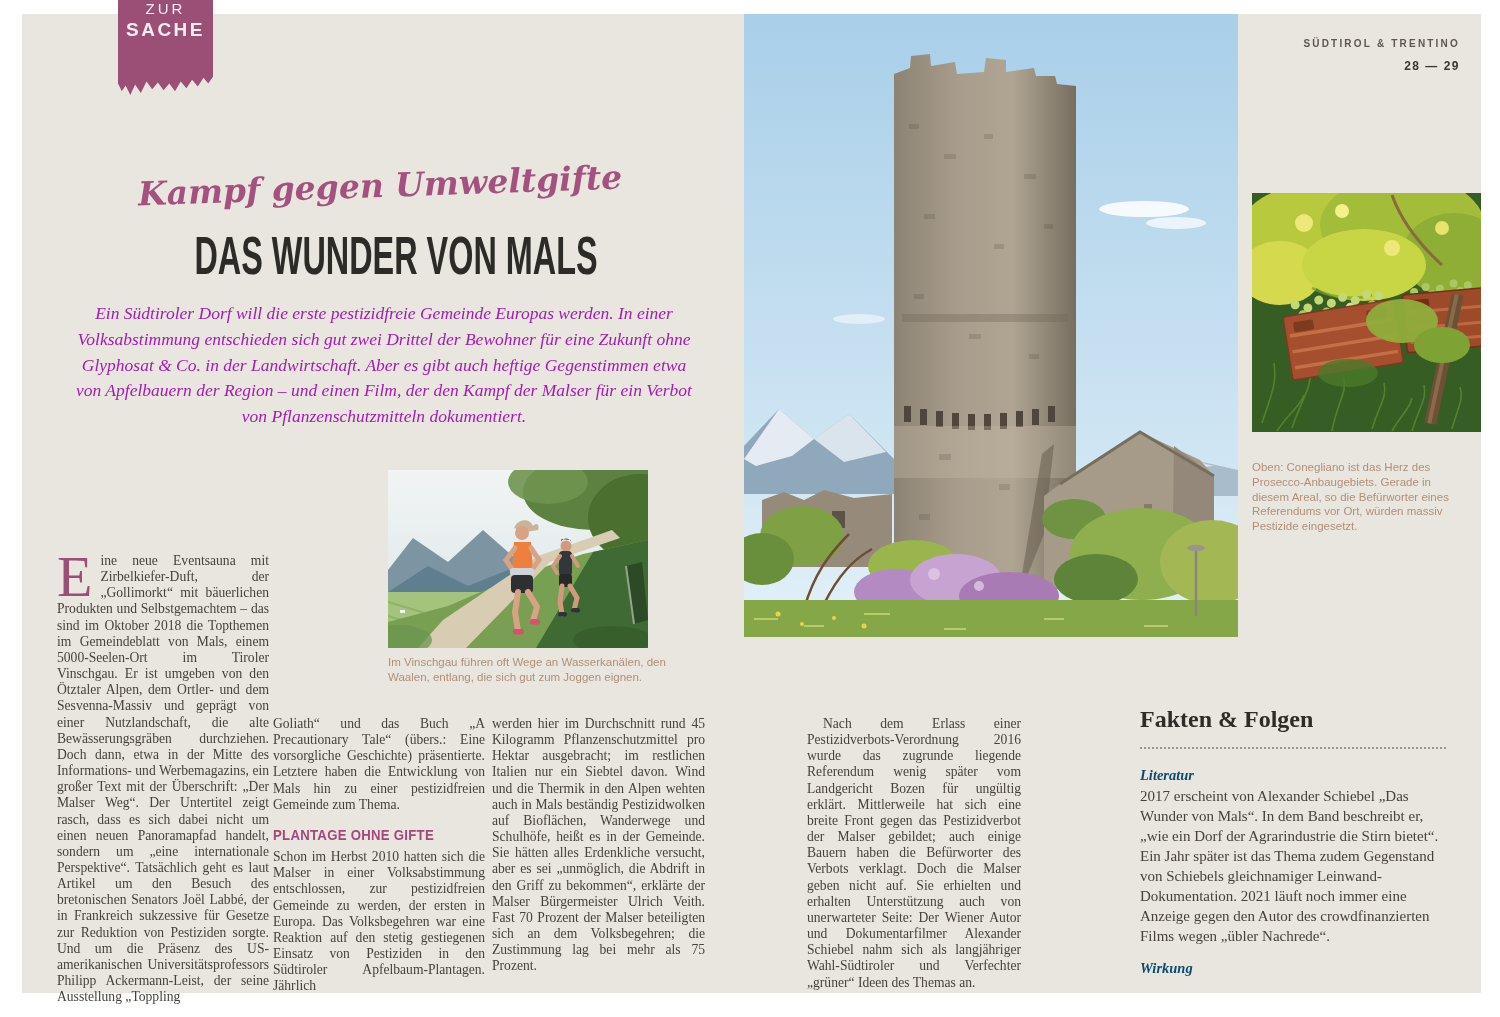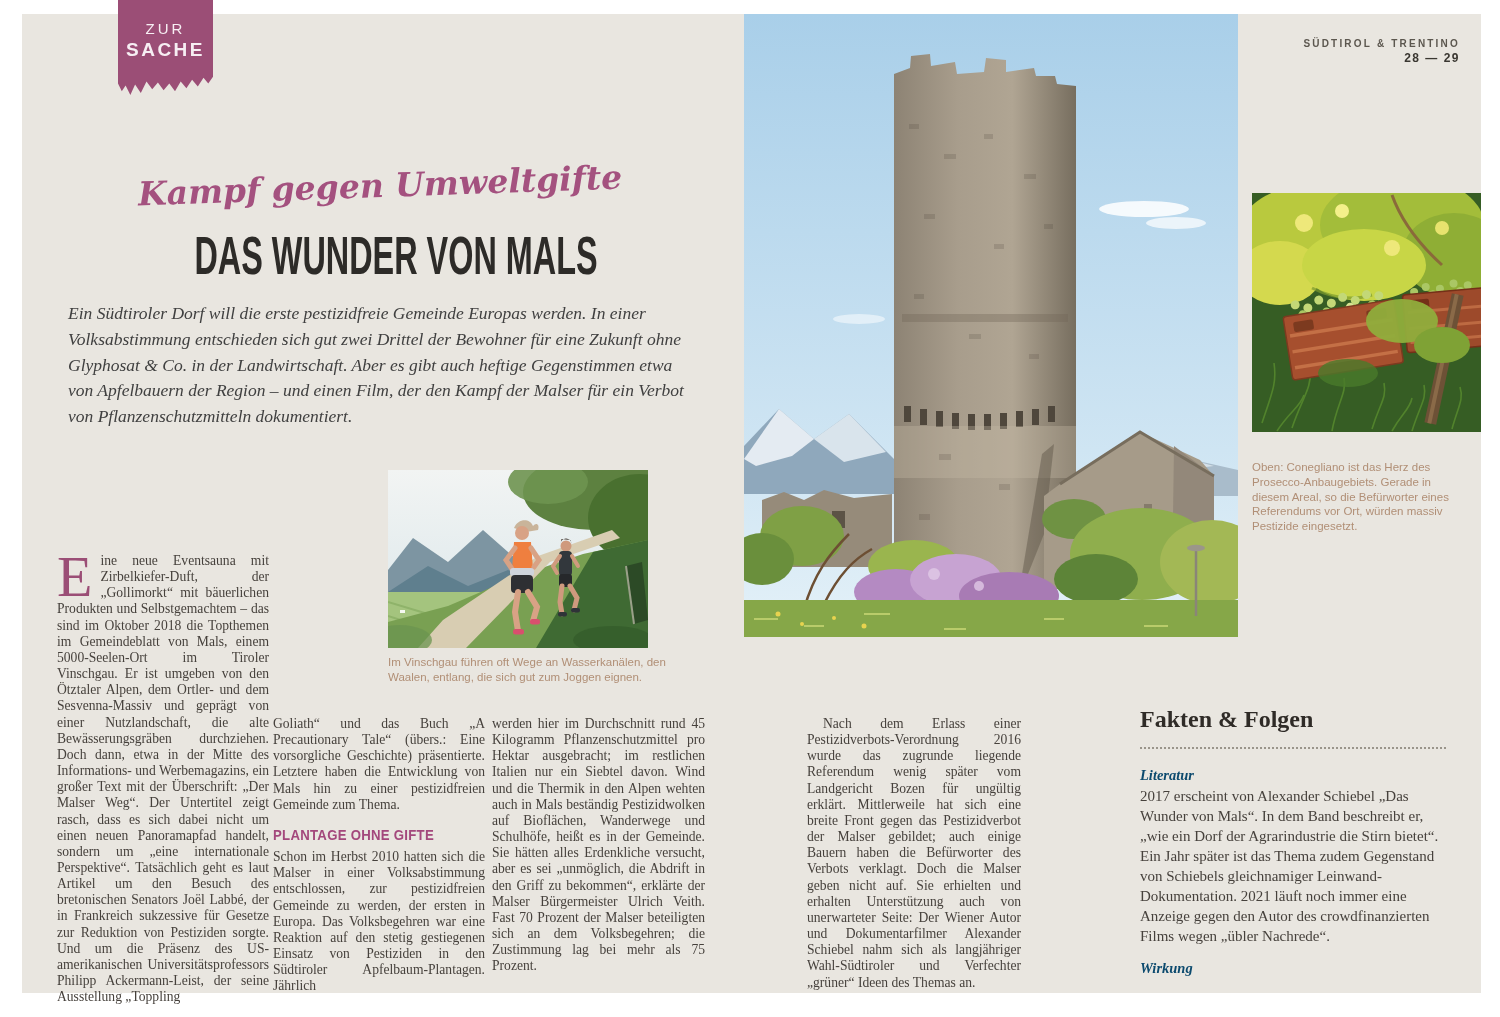--- a/index.html
+++ b/index.html
@@ -4,37 +4,37 @@
 <style>
   html,body{margin:0;padding:0;background:#ffffff;}
   body{width:1500px;height:1017px;position:relative;font-family:"Liberation Sans",sans-serif;overflow:hidden;}
   .canvas{position:absolute;left:0;top:0;width:1500px;height:1017px;}
   .page{position:absolute;left:22px;top:14px;width:1459px;height:979px;background:#e9e6e0;}
 
   
   .badge{position:absolute;left:118px;top:0;width:95px;height:96px;background:#9b4e76;color:#f7eef3;
     text-align:center;z-index:5;
     clip-path:polygon(0 0,100% 0,100% 80%,95% 87%,90% 81%,84% 90%,78% 83%,72% 92%,66% 85%,60% 95%,54% 87%,48% 94%,42% 86%,36% 93%,30% 85%,24% 97%,18% 88%,13% 99%,8% 89%,4% 95%,0 87%);}
-  .badge .l1{margin-top:20px;font-size:15px;letter-spacing:3px;font-weight:400;}
+  .badge .l1{font-size:15px;letter-spacing:3px;font-weight:400;}
   .badge .l2{margin-top:2px;font-size:19px;letter-spacing:2.5px;font-weight:700;}
 
   
   .hdr{position:absolute;left:1160px;top:38px;width:300px;text-align:right;color:#56524b;}
   .hdr .kicker{font-size:10px;letter-spacing:2.2px;font-weight:700;color:#5c574f;}
-  .hdr .pages{font-size:12px;letter-spacing:1.5px;font-weight:700;color:#3a3731;margin-top:2px;}
+  .hdr .pages{font-size:12px;letter-spacing:1.5px;font-weight:700;color:#3a3731;margin-top:10px;}
 
   
   .script{position:absolute;left:60px;top:166px;width:640px;text-align:center;
     font-family:"DejaVu Serif",serif;font-style:italic;font-weight:700;font-size:33px;
     color:#a4517f;transform:rotate(-2deg);}
   .title{position:absolute;left:60px;top:224px;width:640px;text-align:left;color:#2d2b28;}
   .title .inner{display:inline-block;font-size:54px;font-weight:700;letter-spacing:0px;
     transform:scaleX(0.60);transform-origin:50% 50%;white-space:nowrap;}
-  .intro{position:absolute;left:68px;top:301px;width:632px;text-align:left;
-    font-family:"Liberation Serif",serif;font-style:italic;font-size:17.5px;line-height:25.8px;color:#404040;}
+  .intro{position:absolute;left:68px;top:301px;width:632px;text-align:center;
+    font-family:"Liberation Serif",serif;font-style:italic;font-size:17.5px;line-height:25.8px;color:#a21caf;}
 
   
   .photo{position:absolute;overflow:hidden;}
   .tower{left:744px;top:14px;width:494px;height:623px;}
   .grapes{left:1252px;top:193px;width:229px;height:239px;}
   .joggers{left:388px;top:470px;width:260px;height:178px;}
   .photo svg{display:block;width:100%;height:100%;}
 
   
   .cap{position:absolute;font-size:11.5px;line-height:14.8px;color:#b18f76;}

